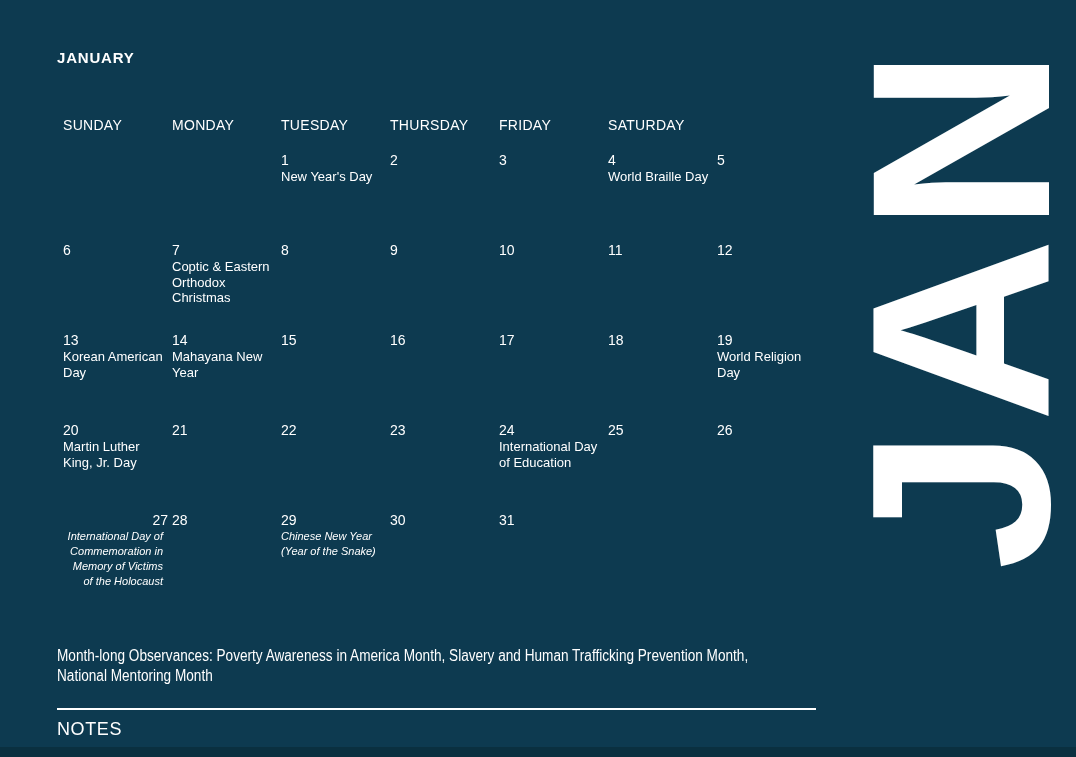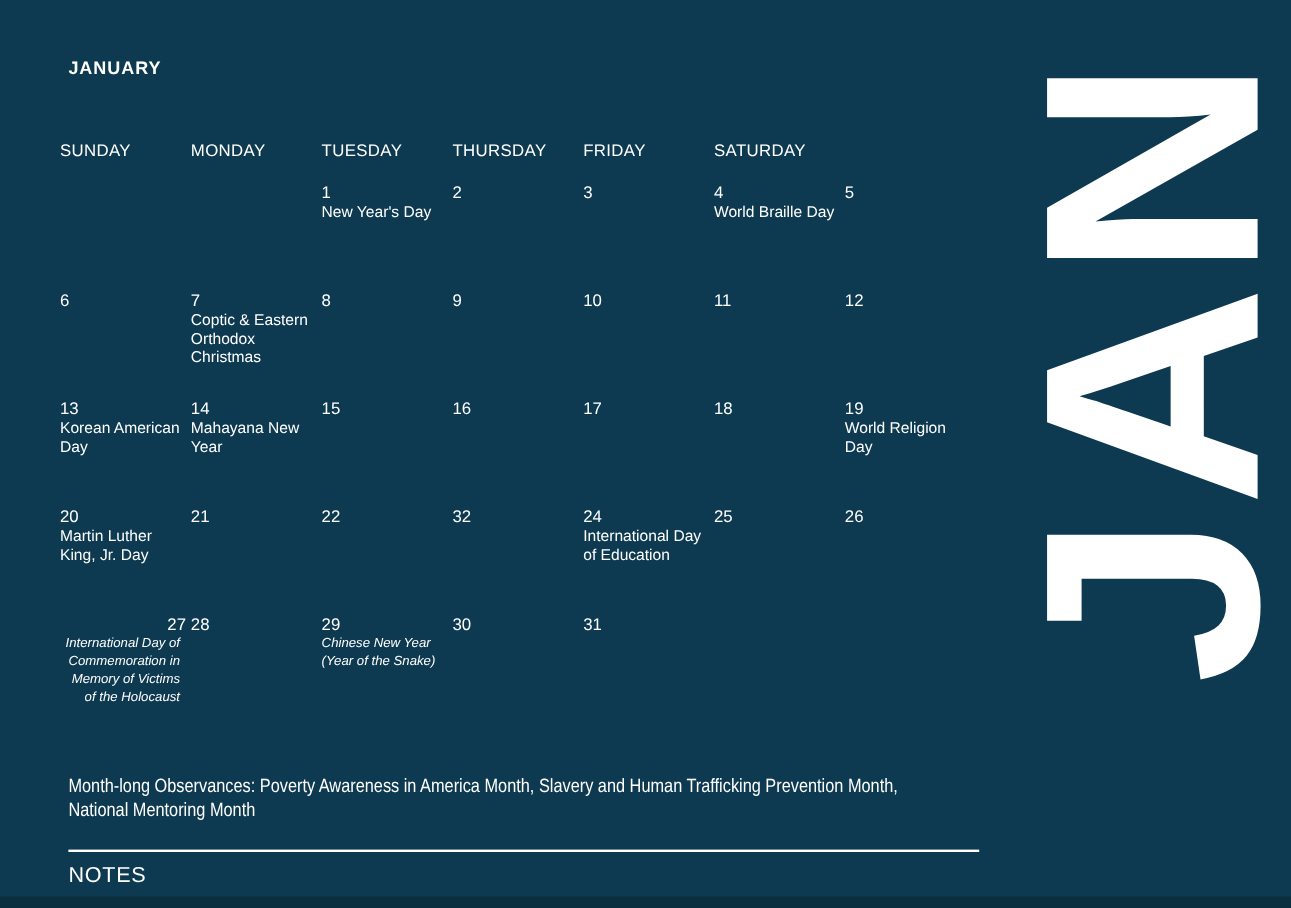--- a/index.html
+++ b/index.html
@@ -24,21 +24,21 @@
   .month-title {
     position: absolute;
     left: 57px;
     top: 21px;
     font-size: 15px;
     font-weight: bold;
     letter-spacing: 0.8px;
   }
   .grid {
     position: absolute;
-    left: 50px;
+    left: 63px;
     top: 89px;
     width: 763px;
     display: grid;
     grid-template-columns: repeat(7, 109px);
     grid-template-rows: 35px repeat(5, 90px);
   }
   .wd {
     font-size: 14px;
     letter-spacing: 0.3px;
     white-space: nowrap;
@@ -200,21 +200,21 @@
         <div class="day">20</div>
         <div class="event">Martin Luther King, Jr. Day</div>
       </div>
       <div class="cell">
         <div class="day">21</div>
       </div>
       <div class="cell">
         <div class="day">22</div>
       </div>
       <div class="cell">
-        <div class="day">32</div>
+        <div class="day">23</div>
       </div>
       <div class="cell">
         <div class="day">24</div>
         <div class="event">International Day of Education</div>
       </div>
       <div class="cell">
         <div class="day">25</div>
       </div>
       <div class="cell">
         <div class="day">26</div>

